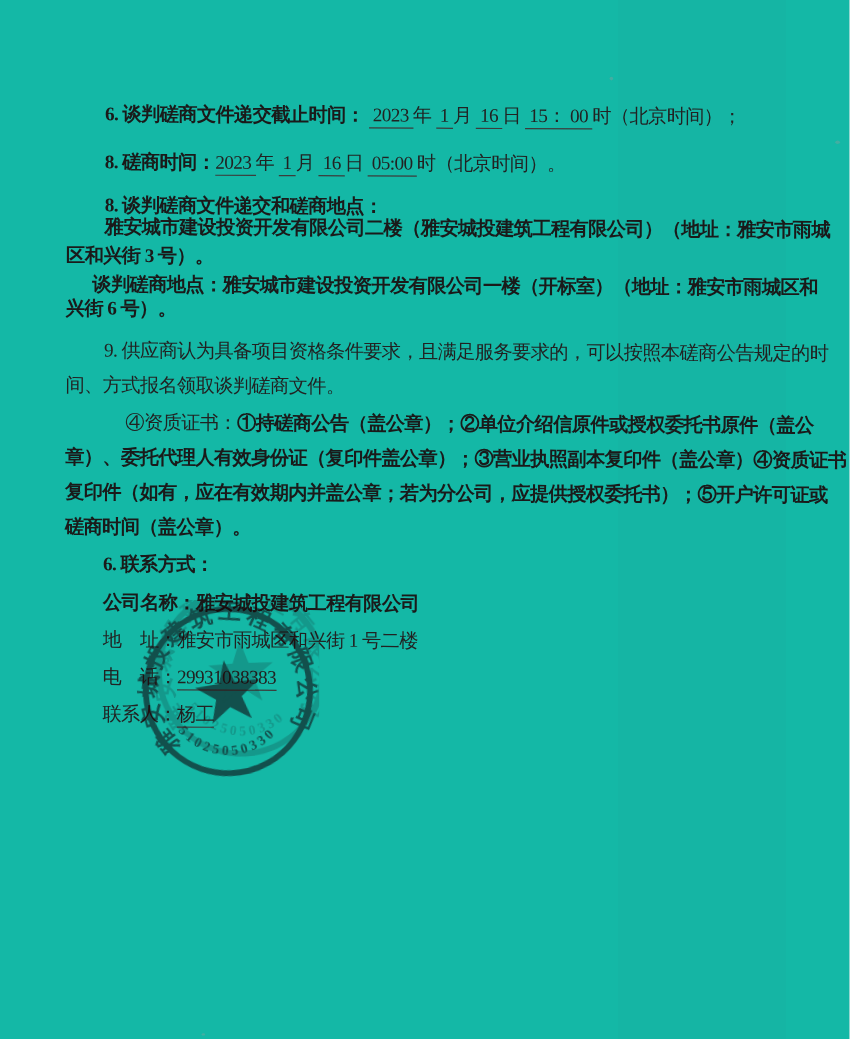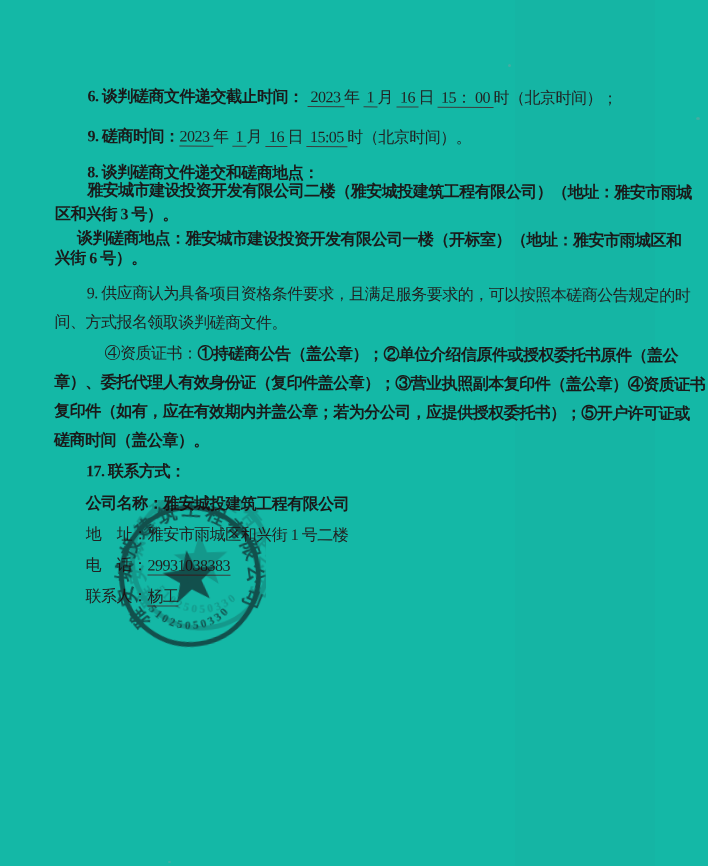--- a/index.html
+++ b/index.html
@@ -42,33 +42,33 @@
 <body>
 
 <div class="page">
   <div class="scan-band"></div>
   <div class="speck" style="left:508px;top:64px;width:3px;height:3px;"></div>
   <div class="speck" style="left:696px;top:117px;width:4px;height:3px;"></div>
   <div class="speck" style="left:168px;top:861px;width:3px;height:2px;"></div>
 
   <div class="content">
     <p class="ln s1 ind" style="margin-top:84px"><span class="b">6. 谈判磋商文件递交截止时间：</span><span> </span><span class="u"> 2023 </span><span>年 </span><span class="u"> 1 </span><span>月 </span><span class="u"> 16 </span><span>日 </span><span class="u"> 15： 00 </span><span>时（北京时间）；</span></p>
-    <p class="ln s1 ind" style="margin-top:16px"><span class="b">9. 磋商时间：</span><span class="u">2023 </span><span>年 </span><span class="u"> 1 </span><span>月 </span><span class="u"> 16 </span><span>日 </span><span class="u"> 15:05 </span><span>时（北京时间）。</span></p>
+    <p class="ln s1 ind" style="margin-top:16px"><span class="b">8. 磋商时间：</span><span class="u">2023 </span><span>年 </span><span class="u"> 1 </span><span>月 </span><span class="u"> 16 </span><span>日 </span><span class="u"> 05:00 </span><span>时（北京时间）。</span></p>
     <p class="ln s1 ind" style="margin-top:12px"><span class="b">8. 谈判磋商文件递交和磋商地点：</span></p>
     <p class="ln s1 ind" style="margin-top:-6px"><span class="b">雅安城市建设投资开发有限公司二楼（雅安城投建筑工程有限公司）（地址：雅安市雨城</span></p>
     <p class="ln s1"><span class="b">区和兴街 3 号）。</span></p>
     <p class="ln s1" style="padding-left:22px"><span class="b">谈判磋商地点：雅安城市建设投资开发有限公司一楼（开标室）（地址：雅安市雨城区和</span></p>
     <p class="ln s1" style="margin-top:-4px"><span class="b">兴街 6 号）。</span></p>
     <p class="ln s2 ind" style="margin-top:8px"><span>9. 供应商认为具备项目资格条件要求，且满足服务要求的，可以按照本磋商公告规定的时</span></p>
     <p class="ln s2"><span>间、方式报名领取谈判磋商文件。</span></p>
     <p class="ln s2 ind2" style="margin-top:2px"><span>④资质证书：</span><span class="b">①持磋商公告（盖公章）；②单位介绍信原件或授权委托书原件（盖公</span></p>
     <p class="ln s2"><span class="b">章）、委托代理人有效身份证（复印件盖公章）；③营业执照副本复印件（盖公章）④资质证书</span></p>
     <p class="ln s2"><span class="b">复印件（如有，应在有效期内并盖公章；若为分公司，应提供授权委托书）；⑤开户许可证或</span></p>
     <p class="ln s2"><span class="b">磋商时间（盖公章）。</span></p>
-    <p class="ln s2 ind" style="margin-top:2px"><span class="b">17. 联系方式：</span></p>
+    <p class="ln s2 ind" style="margin-top:2px"><span class="b">6. 联系方式：</span></p>
     <p class="ln s2 ind" style="margin-top:3px"><span class="b">公司名称：雅安城投建筑工程有限公司</span></p>
     <p class="ln s2 ind" style="margin-top:2px"><span>地　址：雅安市雨城区和兴街 1 号二楼</span></p>
     <p class="ln s2 ind" style="margin-top:2px"><span>电　话：</span><span class="u">29931038383</span></p>
     <p class="ln s2 ind" style="margin-top:2px"><span>联系人：</span><span class="u">杨工</span></p>
   </div>
 
   <svg class="seal" viewBox="0 0 140 140" aria-hidden="true" style="color: rgb(221, 74, 82);">
     <defs>
       <filter id="soft" x="-10%" y="-10%" width="120%" height="120%">
         <feGaussianBlur stdDeviation="0.35"></feGaussianBlur>

